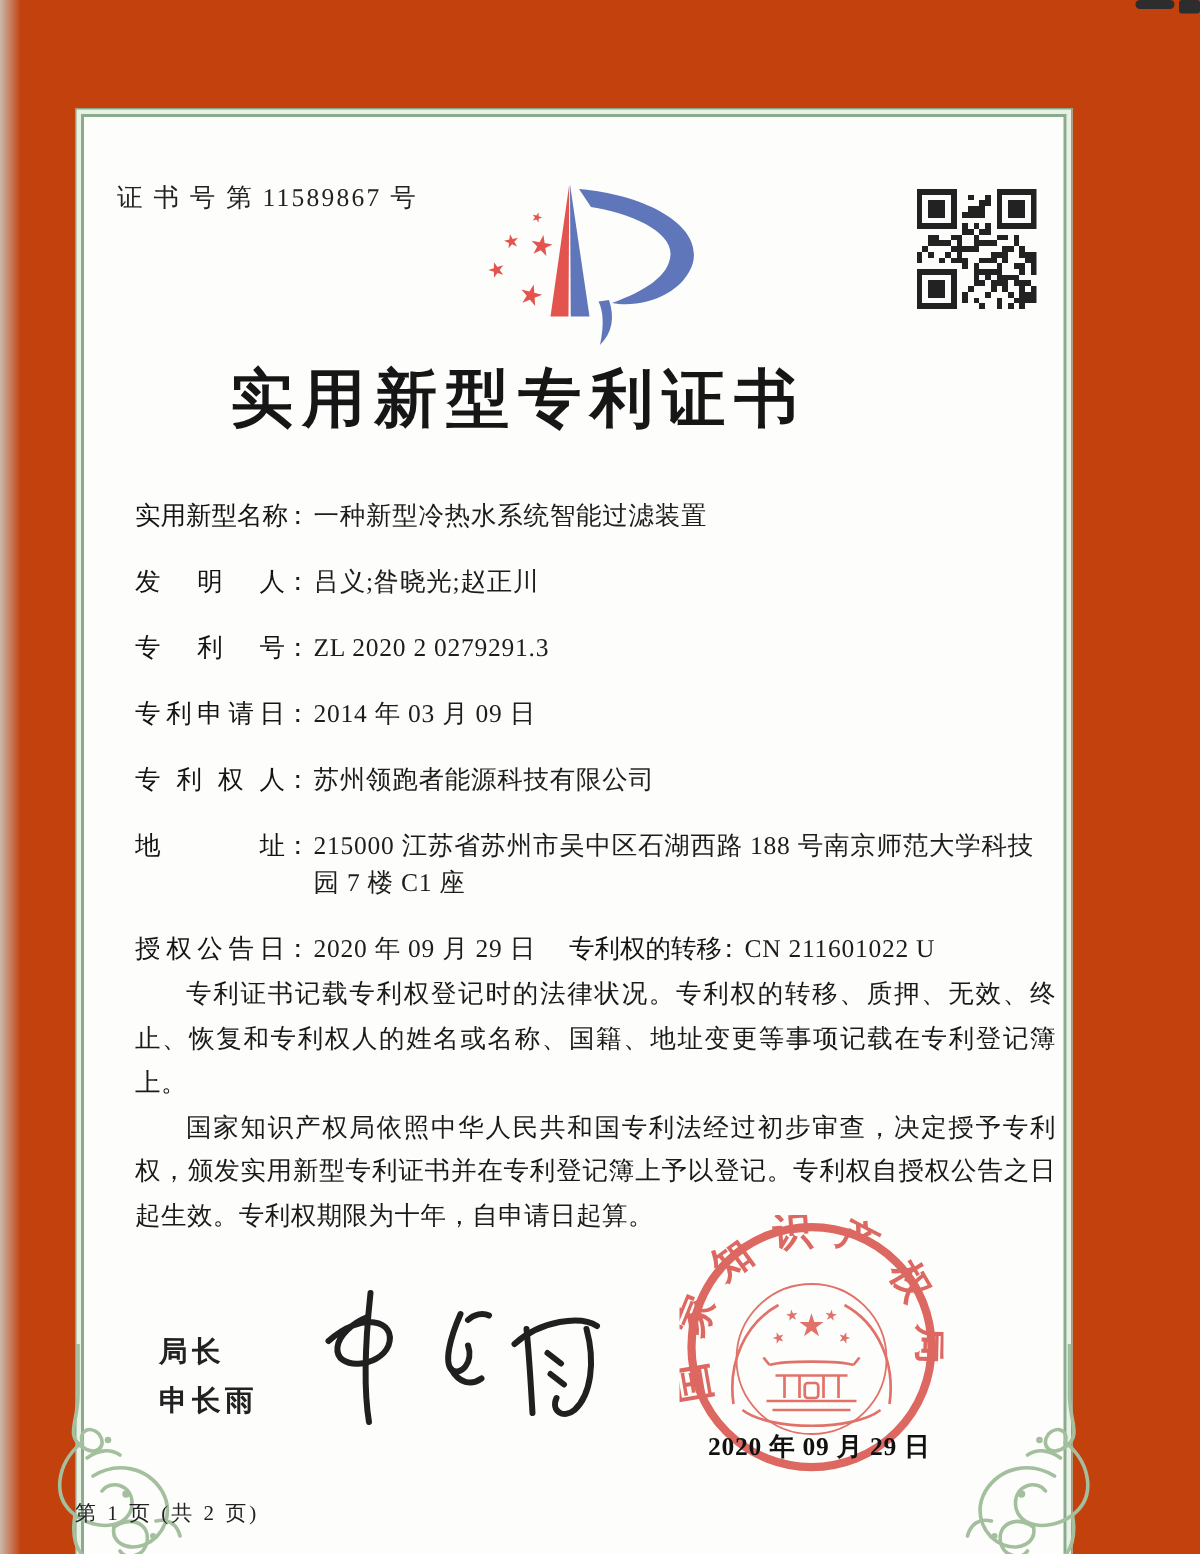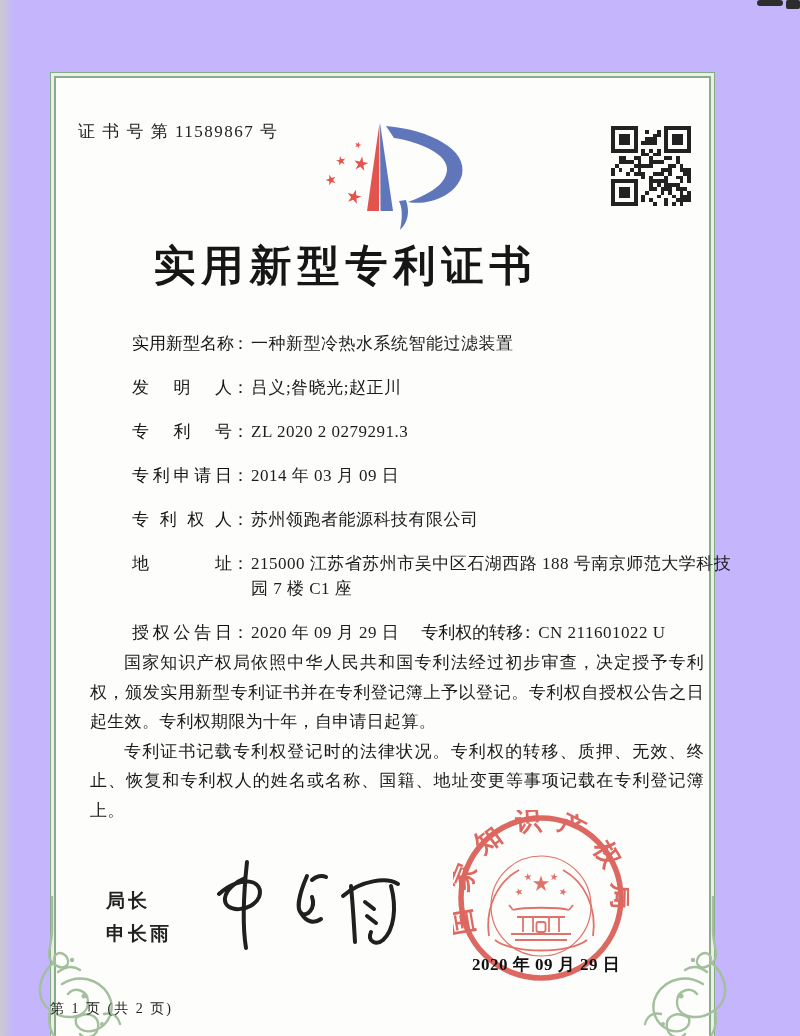--- a/index.html
+++ b/index.html
@@ -1,17 +1,17 @@
 <!DOCTYPE html>
 <html><head>
 <meta charset="utf-8">
 <style>
   html,body{margin:0;padding:0;background:#efefed;}
   .page{
-    position:relative;width:800px;height:1036px;background:#c4b5fd;
+    position:relative;width:800px;height:1036px;background:#c2410c;
     overflow:hidden;font-family:"Liberation Serif","DejaVu Serif",serif;color:#1d1d1d;
   }
   .scan-shadow{position:absolute;left:0;top:0;width:14px;height:100%;
     background:linear-gradient(to right,#cdcdc9,rgba(255,255,255,0));opacity:.85;}
   .scan-mark{position:absolute;background:#2d2d2d;border-radius:3px;}
   .mark1{left:757px;top:0;width:26px;height:6px;}
   .mark2{left:786px;top:0;width:14px;height:9px;border-radius:2px;}
 
   
   .frame{position:absolute;left:50px;top:72px;width:665px;height:990px;
@@ -20,21 +20,21 @@
 
   .cert-no{position:absolute;left:78px;top:120px;font-size:17px;letter-spacing:1.5px;color:#222;}
 
   .logo{position:absolute;left:316px;top:110px;}
   .qr{position:absolute;left:611px;top:126px;}
 
   .title{position:absolute;left:50px;top:238px;width:591px;text-align:center;
     font-size:42px;font-weight:600;letter-spacing:6px;color:#161616;}
 
   .fields{position:absolute;left:90px;top:331px;width:616px;font-size:17px;}
-  .frow{margin-bottom:19px;line-height:25px;white-space:nowrap;margin-left:42px;}
+  .frow{margin-bottom:19px;line-height:25px;white-space:nowrap;}
   .lbl{display:inline-block;width:100px;text-align:justify;text-align-last:justify;
     vertical-align:top;color:#141414;}
   .lbl2{width:98px;margin-left:22px;}
   .colon{display:inline-block;}
   .val{padding-left:2px;letter-spacing:.5px;}
   .addr{display:inline-block;width:496px;vertical-align:top;white-space:normal;line-height:25px;}
 
   .paras{position:absolute;left:90px;top:648px;width:614px;font-size:17px;
     line-height:29.5px;text-align:justify;letter-spacing:.3px;color:#1a1a1a;}
   .paras p{margin:0;text-indent:2em;}
@@ -327,22 +327,22 @@
     </div>
     <div class="frow">
       <span class="lbl">地址</span><span class="colon">：</span><span class="val addr">215000 江苏省苏州市吴中区石湖西路 188 号南京师范大学科技园 7 楼 C1 座</span>
     </div>
     <div class="frow">
       <span class="lbl">授权公告日</span><span class="colon">：</span><span class="val">2020 年 09 月 29 日</span><span class="lbl lbl2">专利权的转移</span><span class="colon">：</span><span class="val">CN 211601022 U</span>
     </div>
   </div>
 
   <div class="paras">
+    <p>专利证书记载专利权登记时的法律状况。专利权的转移、质押、无效、终止、恢复和专利权人的姓名或名称、国籍、地址变更等事项记载在专利登记簿上。</p>
     <p>国家知识产权局依照中华人民共和国专利法经过初步审查，决定授予专利权，颁发实用新型专利证书并在专利登记簿上予以登记。专利权自授权公告之日起生效。专利权期限为十年，自申请日起算。</p>
-    <p>专利证书记载专利权登记时的法律状况。专利权的转移、质押、无效、终止、恢复和专利权人的姓名或名称、国籍、地址变更等事项记载在专利登记簿上。</p>
   </div>
 
   <div class="signer-title">局长</div>
   <div class="signer-name">申长雨</div>
 
   <svg class="signature" width="210" height="105" viewBox="0 0 210 105">
     <g fill="none" stroke="#202020" stroke-width="4" stroke-linecap="round" stroke-linejoin="round">
       <path d="M52,12 C49,40 47,74 51,98"></path>
       <path d="M24,44 C46,24 70,30 64,47 C58,62 28,64 30,48 C31,40 40,32 50,28"></path>
       <path d="M112,26 C105,42 101,58 106,63 C112,68 121,58 117,47"></path>

